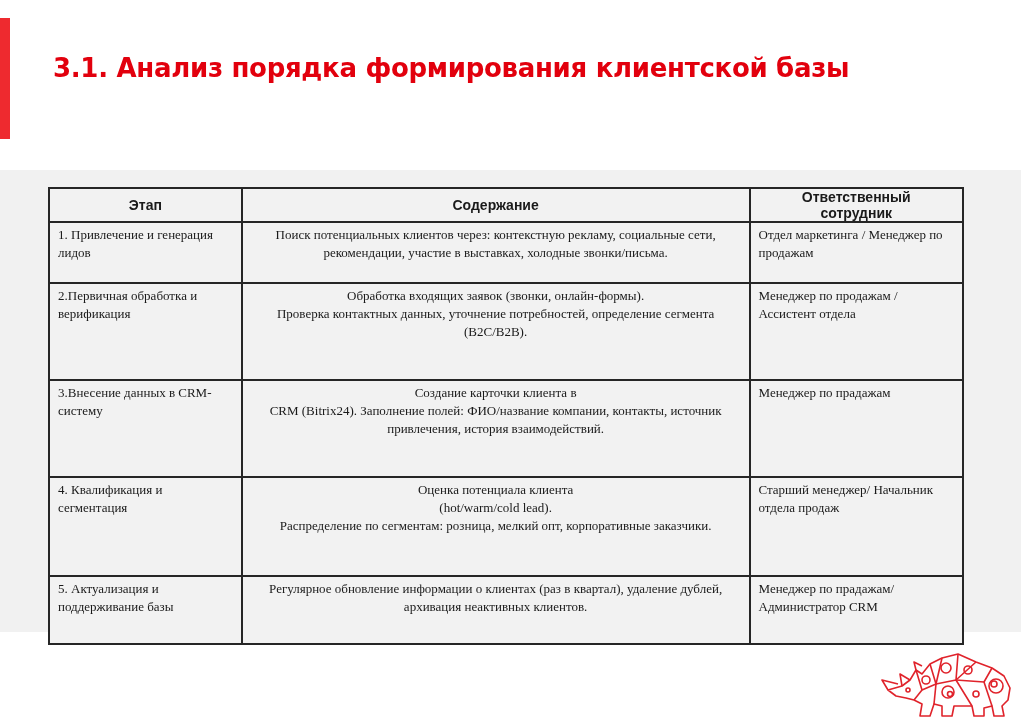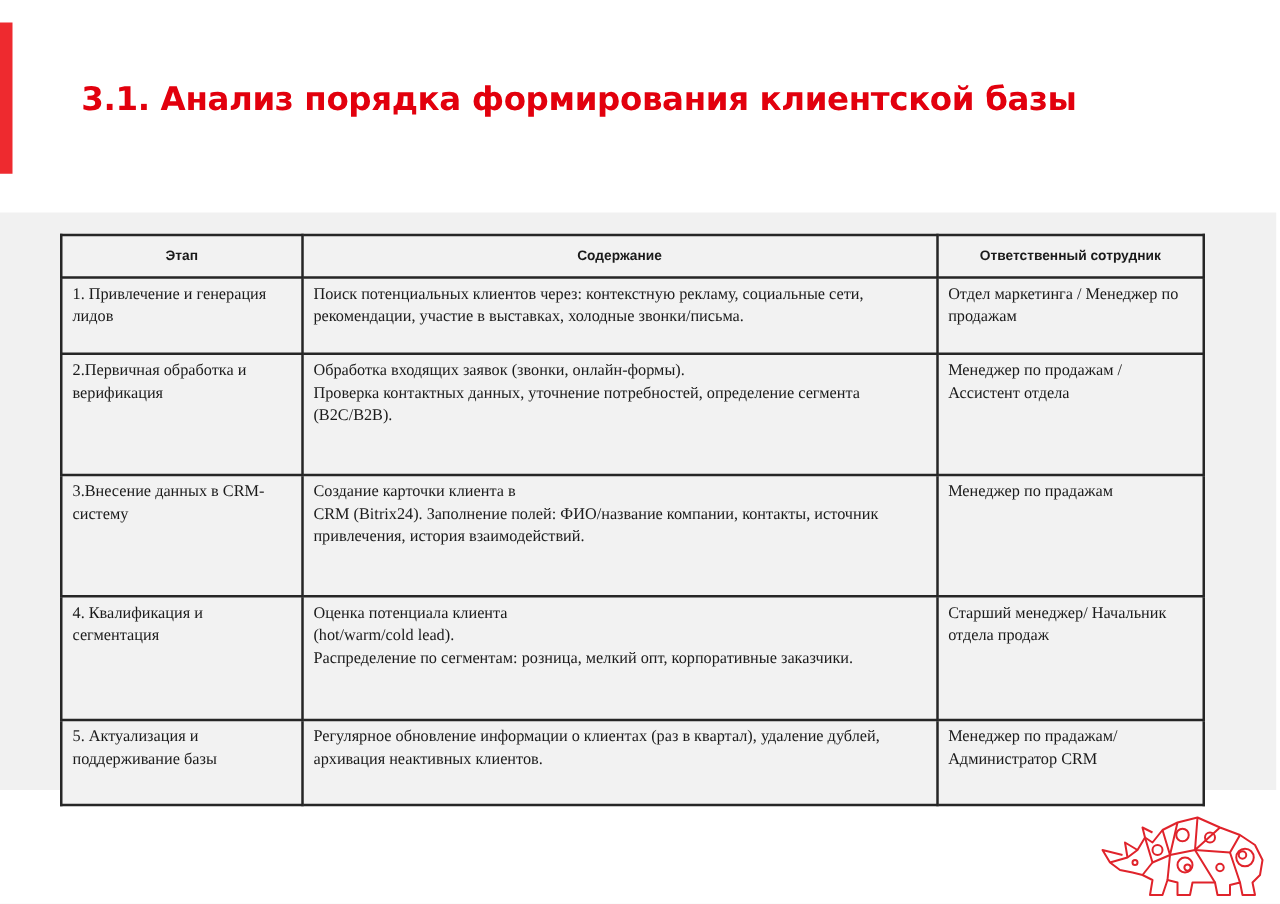--- a/index.html
+++ b/index.html
@@ -7,21 +7,21 @@
     width: 1024px; height: 723px; position: relative; overflow: hidden;
     background: #ffffff;
     font-family: "Liberation Serif", serif;
   }
   .accent-bar {
     position: absolute; left: 0; top: 18px; width: 10px; height: 121px;
     background: #ee2a2f;
   }
   .title {
     position: absolute; left: 49px; top: 50px; width: 940px;
-    margin: 16px;
+    margin: 4px;
     font-family: "DejaVu Sans", sans-serif;
     font-weight: bold;
     font-size: 26px;
     line-height: 29px;
     color: #e2000d;
     letter-spacing: -0.3px;
   }
   .title span { display: block; white-space: nowrap; }
   .panel {
     position: absolute; left: 0; top: 170px; width: 1021px; height: 462px;
@@ -35,33 +35,33 @@
     background: #f2f2f2;
   }
   table.stages th, table.stages td {
     border: 2px solid #262626;
     vertical-align: top;
     color: #1a1a1a;
   }
   table.stages th {
     font-family: "Liberation Sans", sans-serif;
     font-weight: bold;
-    font-size: 11px;
+    font-size: 14px;
     height: 32px;
     vertical-align: middle;
     text-align: center;
     padding: 0 20px;
   }
   table.stages td {
     font-family: "Liberation Serif", serif;
     font-size: 13px;
     line-height: 18px;
     padding: 3px 8px 6px 8px;
   }
-  table.stages td .line { display: block; }
+  table.stages td .line { display: block; text-align: center; }
   .col1 { width: 186px; }
   .col2 { width: 490px; }
   .col3 { width: 206px; }
   .logo {
     position: absolute; left: 880px; top: 640px; width: 140px; height: 80px;
   }
 </style>
 </head>
 <body>
 

